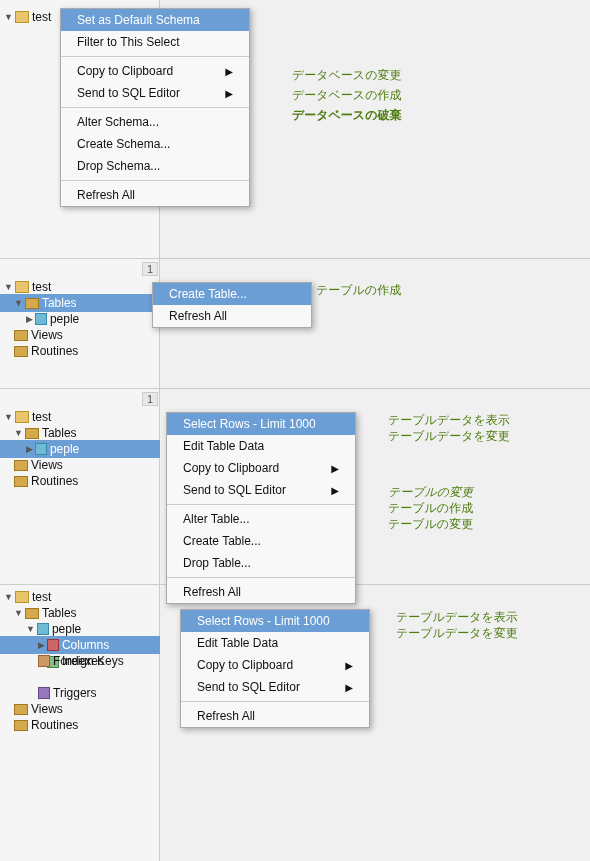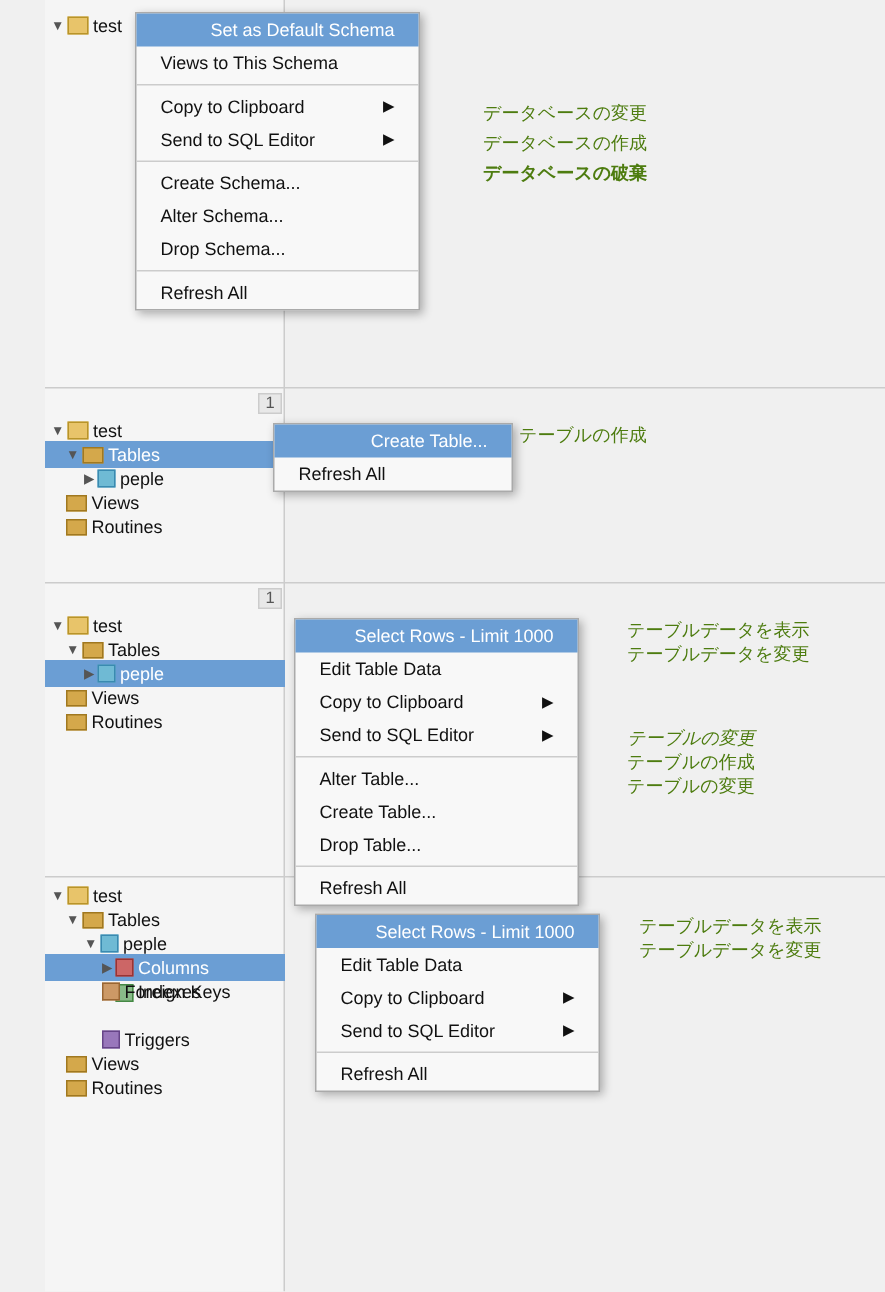--- a/index.html
+++ b/index.html
@@ -10,21 +10,20 @@
       width: 590px;
       min-height: 861px;
       position: relative;
       overflow: hidden;
     }
 
     .page-wrapper {
       position: relative;
       width: 470px;
       min-height: 861px;
-      margin-left: 30px;
     }
 
     
     .tree-panel {
       position: absolute;
       left: 0; top: 0;
       width: 160px;
       height: 861px;
       background: #f5f5f5;
       border-right: 1px solid #ccc;
@@ -44,21 +43,20 @@
       cursor: pointer;
       white-space: nowrap;
       color: #111;
       display: flex;
       align-items: center;
       justify-content: space-between;
     }
     .context-menu-item:hover, .context-menu-item.selected {
       background: #6b9ed4;
       color: white;
-      justify-content: flex-end;
     }
     .context-menu-item.selected {
       background: #6b9ed4;
       color: white;
     }
     .context-menu-separator {
       border-top: 1px solid #ccc;
       margin: 3px 0;
     }
     .submenu-arrow {
@@ -110,37 +108,37 @@
     <span class="tri tri-down"></span>
     <span class="ico-db"></span>
     <span>test</span>
   </div>
 
   <div class="context-menu" style="position:absolute; top:8px; left:60px; min-width:190px;">
     <div class="context-menu-item selected">
       <span>Set as Default Schema</span>
     </div>
     <div class="context-menu-item">
-      <span>Views to This Schema</span>
+      <span>Filter to This Select</span>
     </div>
     <div class="context-menu-separator"></div>
     <div class="context-menu-item">
       <span>Copy to Clipboard</span>
       <span class="submenu-arrow">▶</span>
     </div>
     <div class="context-menu-item">
       <span>Send to SQL Editor</span>
       <span class="submenu-arrow">▶</span>
     </div>
     <div class="context-menu-separator"></div>
     <div class="context-menu-item">
+      <span>Alter Schema...</span>
+    </div>
+    <div class="context-menu-item">
       <span>Create Schema...</span>
-    </div>
-    <div class="context-menu-item">
-      <span>Alter Schema...</span>
     </div>
     <div class="context-menu-item">
       <span>Drop Schema...</span>
     </div>
     <div class="context-menu-separator"></div>
     <div class="context-menu-item">
       <span>Refresh All</span>
     </div>
   </div>
 

